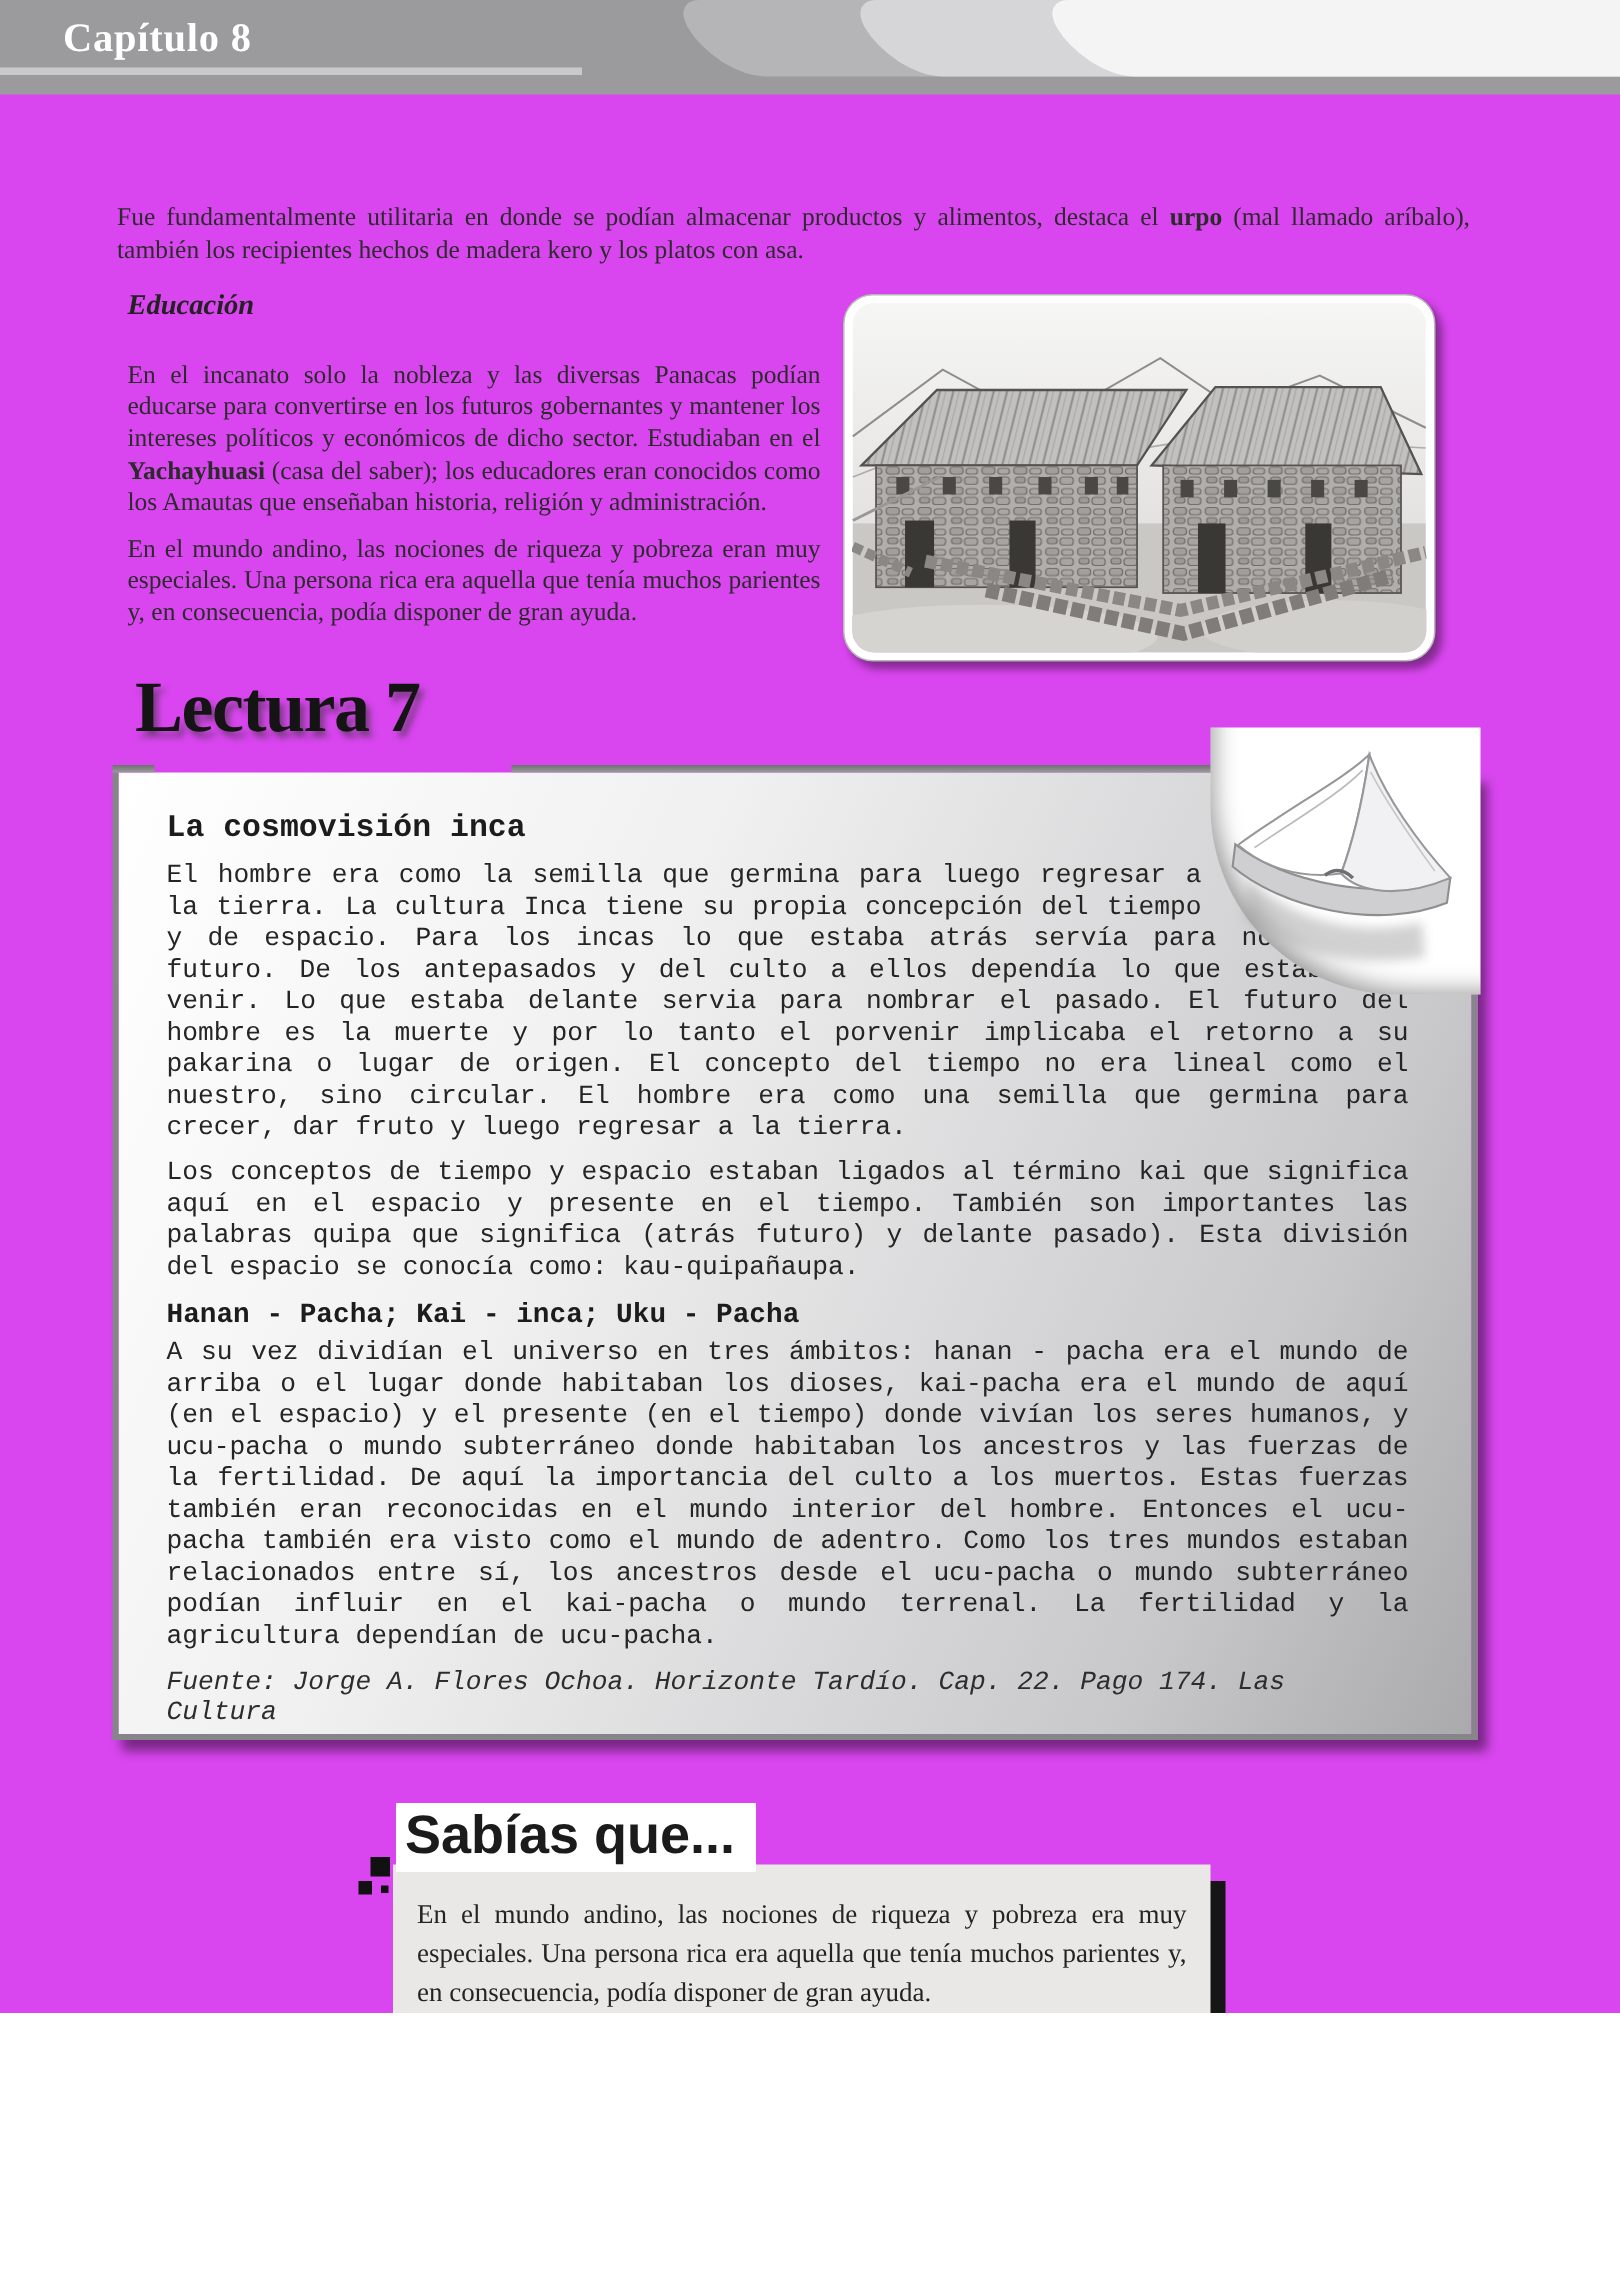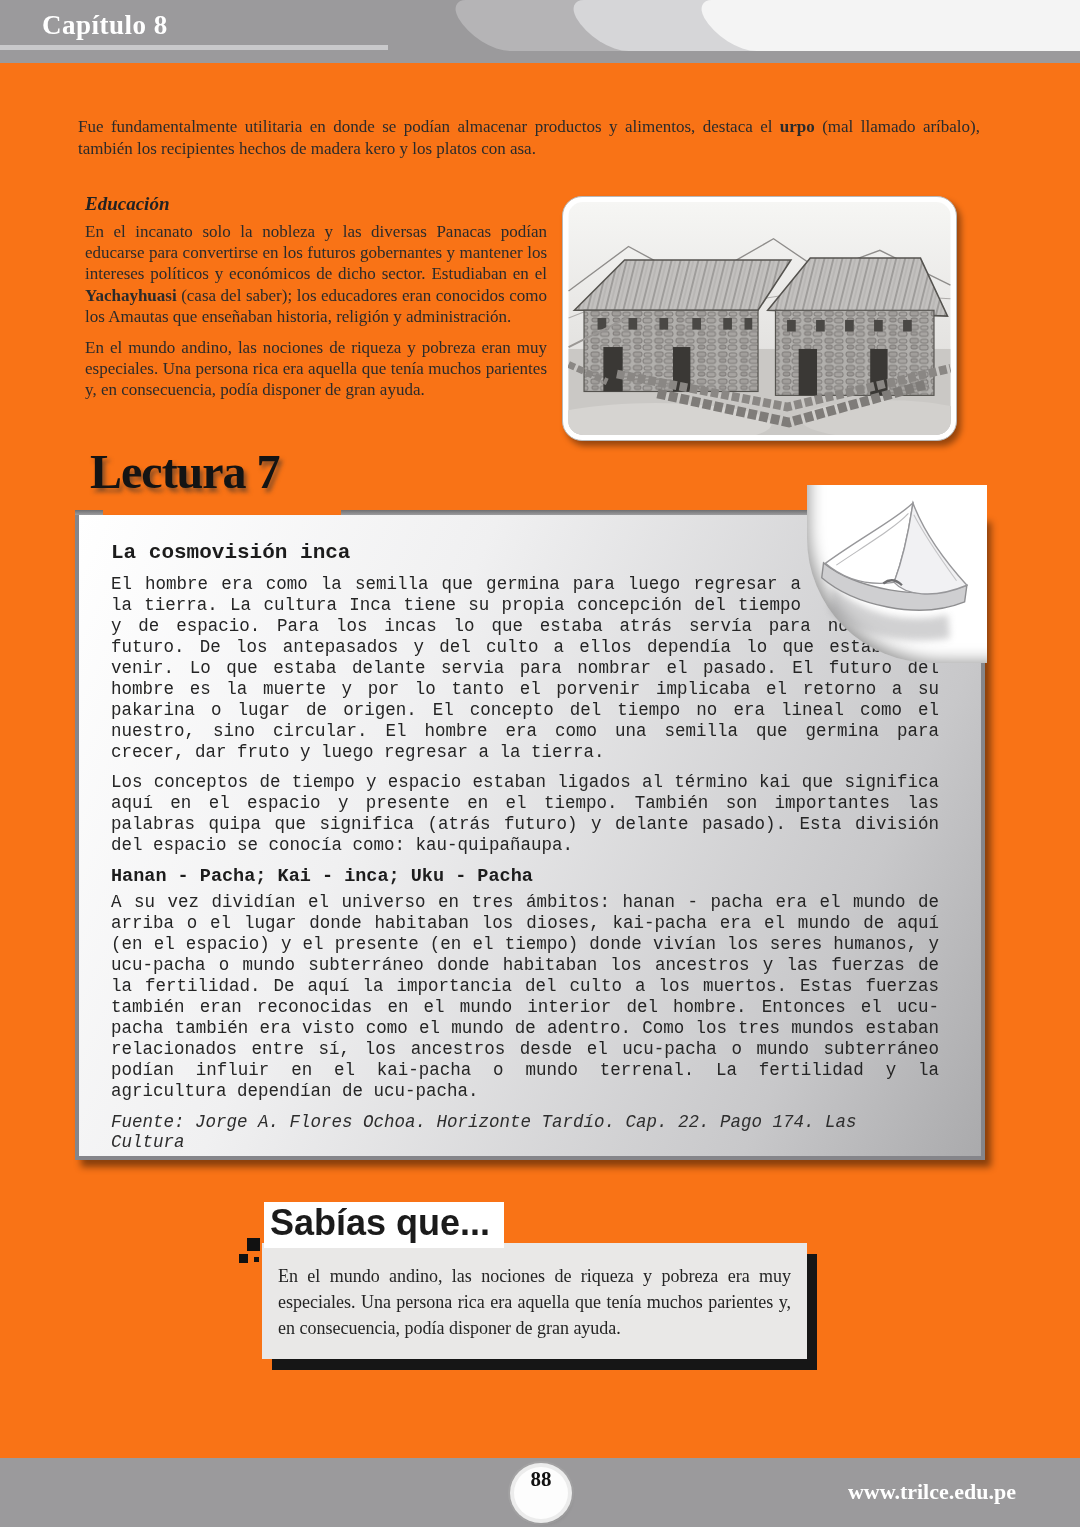--- a/index.html
+++ b/index.html
@@ -1,39 +1,39 @@
 <!DOCTYPE html>
 <html><head>
 <meta charset="utf-8">
 <style>
   * { margin:0; padding:0; box-sizing:border-box; }
   body { background:#ffffff; }
   .page {
-    position:relative; width:1080px; height:1527px; background:#f97316;
+    position:relative; width:1080px; height:1342px; background:#d946ef;
     font-family:"Liberation Serif", serif; color:#2b2b2b; overflow:hidden;
     margin:0 auto;
   }
 
   
   .header { position:absolute; top:0; left:0; width:1080px; height:63px;
             background:#9b9a9c; overflow:hidden; }
   .band { position:absolute; top:0; height:51px; transform:skewX(30deg);
           transform-origin:top left; border-radius:26px 0 0 48px; }
   .band.b1 { left:448px; width:760px; background:#b5b4b6; }
   .band.b2 { left:566px; width:760px; background:#d6d6d8; }
   .band.b3 { left:694px; width:700px; background:#f4f4f4; }
   .chapter-title { position:absolute; left:42px; top:10px; color:#ffffff;
                    font-size:27px; font-weight:bold; letter-spacing:.5px; z-index:2; }
   .chapter-underline { position:absolute; left:0; top:45px; width:388px; height:5px;
                        background:#c9c9cb; z-index:2; }
 
   
   .sec-ceramica { position:absolute; left:78px; top:110px; width:902px; }
   .sec-title { font-size:19px; font-weight:bold; font-style:italic; color:#222; }
-  .body-p { font-size:17px; line-height:21.5px; text-align:justify; margin-top:6px; }
+  .body-p { font-size:17px; line-height:21.5px; text-align:justify; margin-top:24px; }
 
   .edu-text { position:absolute; left:85px; top:193px; width:462px; }
   .edu-text .body-p { line-height:21.2px; }
   .edu-text .p2 { margin-top:10px; }
 
   .edu-figure { position:absolute; left:562px; top:196px; width:395px; height:245px;
                 background:#ffffff; border:1px solid #b8b8b8; border-radius:20px;
                 box-shadow:4px 5px 6px rgba(0,0,0,.40); padding:5px; }
   .edu-figure svg { display:block; width:100%; height:100%; border-radius:15px; }
 

